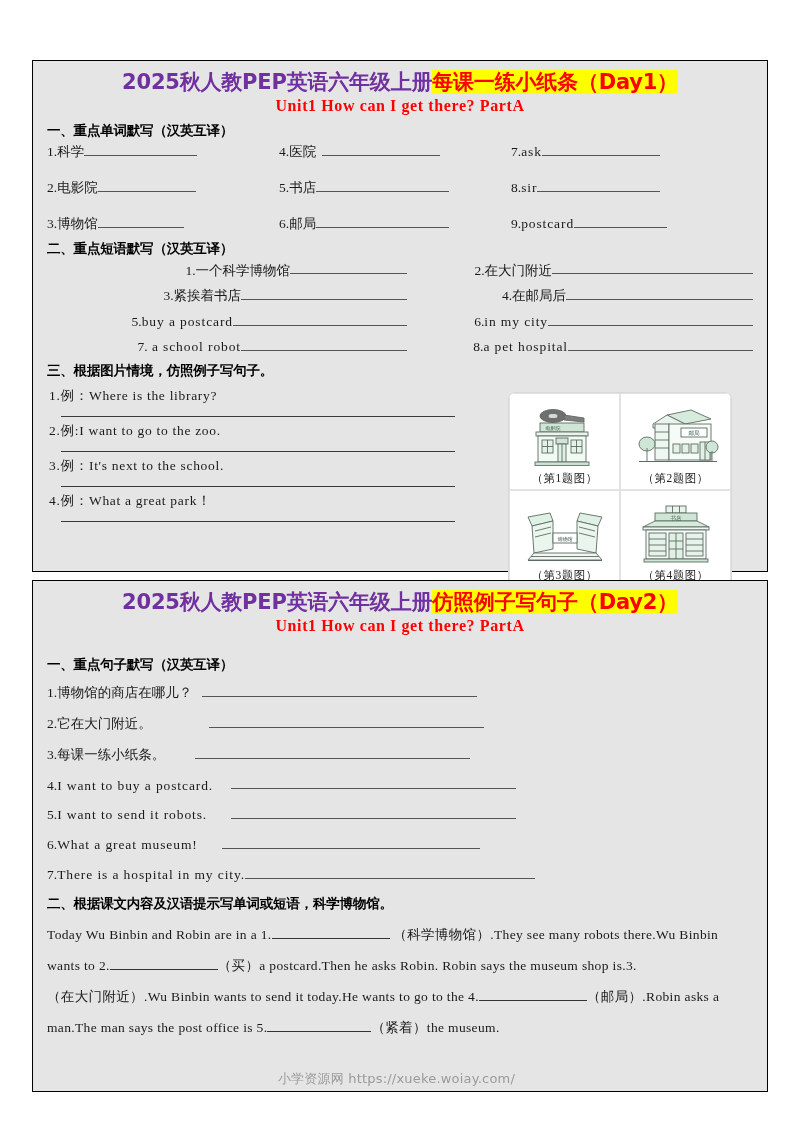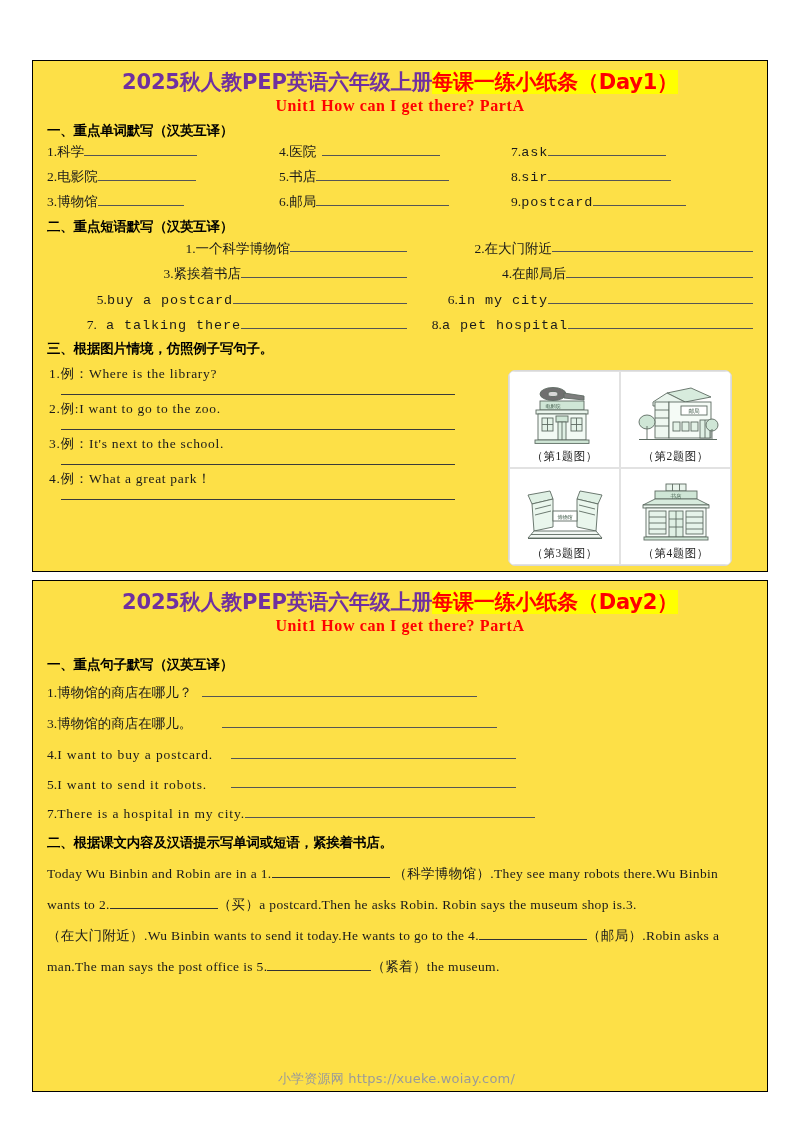--- a/index.html
+++ b/index.html
@@ -18,21 +18,21 @@
 
   .page { position: absolute; inset: 0; }
 
   
   .card {
     position: absolute;
     left: 32px;
     width: 736px;
     border: 1.6px solid #000;
     box-sizing: border-box;
-    background: #fde047;
+    background: #e5e5e5;
   }
   #card-day1 { top: 60px; height: 512px; }
   #card-day2 { top: 580px; height: 512px; }
 
   .card-inner { padding: 10px 14px 4px 14px; }
 
   
   .title-line {
     text-align: center;
     line-height: 1.1;
@@ -68,27 +68,27 @@
     letter-spacing: -0.2px;
   }
 
   
   .blank {
     display: inline-block;
     border-bottom: 1px solid #555;
     vertical-align: baseline;
     height: 0.95em;
   }
-  .mono-ish { letter-spacing: 0.9px; font-family: Liberation Mono, monospace; }
+  .mono-ish { letter-spacing: 0.9px; }
 
   
   .word-grid {
     display: grid;
     grid-template-columns: 232px 232px 1fr;
-    row-gap: 6px;
+    row-gap: 17px;
   }
   .word-grid .cell { font-size: 13.5px; white-space: nowrap; }
 
   
   .phrase-grid {
     display: grid;
     grid-template-columns: 360px 1fr;
     row-gap: 7px;
     margin-top: 3px;
     text-align: right;
@@ -216,21 +216,21 @@
       <div class="phrase-grid">
         <div class="cell"><span>1.</span><span>一个科学博物馆</span><span class="blank" style="width:117px"></span></div>
         <div class="cell"><span>2.</span><span>在大门附近</span><span class="blank" style="width:201px"></span></div>
 
         <div class="cell"><span>3.</span><span>紧挨着书店</span><span class="blank" style="width:166px"></span></div>
         <div class="cell"><span>4.</span><span>在邮局后</span><span class="blank" style="width:187px"></span></div>
 
         <div class="cell"><span>5.</span><span class="mono-ish">buy a postcard</span><span class="blank" style="width:174px"></span></div>
         <div class="cell"><span>6.</span><span class="mono-ish">in my city</span><span class="blank" style="width:205px"></span></div>
 
-        <div class="cell"><span>7.</span><span class="mono-ish"> a talking there</span><span class="blank" style="width:166px"></span></div>
+        <div class="cell"><span>7.</span><span class="mono-ish"> a school robot</span><span class="blank" style="width:166px"></span></div>
         <div class="cell"><span>8.</span><span class="mono-ish">a pet hospital</span><span class="blank" style="width:185px"></span></div>
       </div>
 
       <div class="sec-head">三、根据图片情境，仿照例子写句子。</div>
       <div class="sec3-wrap">
         <div class="sec3-left">
 
           <div class="ex-block">
             <div class="ex-line"><span>1.</span><span>例：</span><span>Where is the library?</span></div>
             <div class="ans-rule"></div>
@@ -395,35 +395,37 @@
         </div>
       </div>
 
     </div>
   </div>
 
   <div class="card" id="card-day2">
     <div class="card-inner">
 
       <div class="title-line">
-        <span class="title-purple">2025秋人教PEP英语六年级上册</span><span class="title-red-hl">每课一练小纸条（Day2）</span>
+        <span class="title-purple">2025秋人教PEP英语六年级上册</span><span class="title-red-hl">仿照例子写句子（Day2）</span>
       </div>
       <div class="subtitle">Unit1 How can I get there? PartA</div>
 
       <div class="sec-head" style="margin-top:21px">一、重点句子默写（汉英互译）</div>
 
       <div style="margin-top:9px">
         <div class="sent-row"><span>1.</span><span class="sent-cn">博物馆的商店在哪儿？</span><span class="blank" style="width:275px;margin-left:10px"></span></div>
-        <div class="sent-row"><span>3.</span><span class="sent-cn">博物馆的商店在哪儿。</span><span class="blank" style="width:275px;margin-left:30px"></span></div>
+        <div class="sent-row"><span>2.</span><span class="sent-cn">它在大门附近。</span><span class="blank" style="width:275px;margin-left:57px"></span></div>
+        <div class="sent-row"><span>3.</span><span class="sent-cn">每课一练小纸条。</span><span class="blank" style="width:275px;margin-left:30px"></span></div>
         <div class="sent-row"><span>4.</span><span class="sent-en">I want to buy a postcard.</span><span class="blank" style="width:285px;margin-left:18px"></span></div>
         <div class="sent-row"><span>5.</span><span class="sent-en">I want to send it robots.</span><span class="blank" style="width:285px;margin-left:24px"></span></div>
+        <div class="sent-row"><span>6.</span><span class="sent-en">What a great museum!</span><span class="blank" style="width:258px;margin-left:24px"></span></div>
         <div class="sent-row"><span>7.</span><span class="sent-en">There is a hospital in my city.</span><span class="blank" style="width:290px;margin-left:0px"></span></div>
       </div>
 
-      <div class="sec-head" style="margin-top:4px">二、根据课文内容及汉语提示写单词或短语，紧挨着书店。</div>
+      <div class="sec-head" style="margin-top:4px">二、根据课文内容及汉语提示写单词或短语，科学博物馆。</div>
 
       <div class="passage" id="passage-host"><span>Today Wu Binbin and Robin are in a 1.</span><span class="gap" style="width: 118px;"></span><span> （科学博物馆）.They see many robots there.Wu Binbin wants to 2.</span><span class="gap" style="width: 108px;"></span><span>（买）a postcard.Then he asks Robin. Robin says the museum shop is.3.</span><span class="gap noline" style="width: 104px;"></span><span>（在大门附近）.Wu Binbin wants to send it today.He wants to go to the 4.</span><span class="gap" style="width: 108px;"></span><span>（邮局）.Robin asks a man.The man says the post office is 5.</span><span class="gap" style="width: 104px;"></span><span>（紧着）the museum.</span></div>
 
     </div>
   </div>
 
   <div class="watermark">小学资源网 https://xueke.woiay.com/</div>
 
 </div>
 

